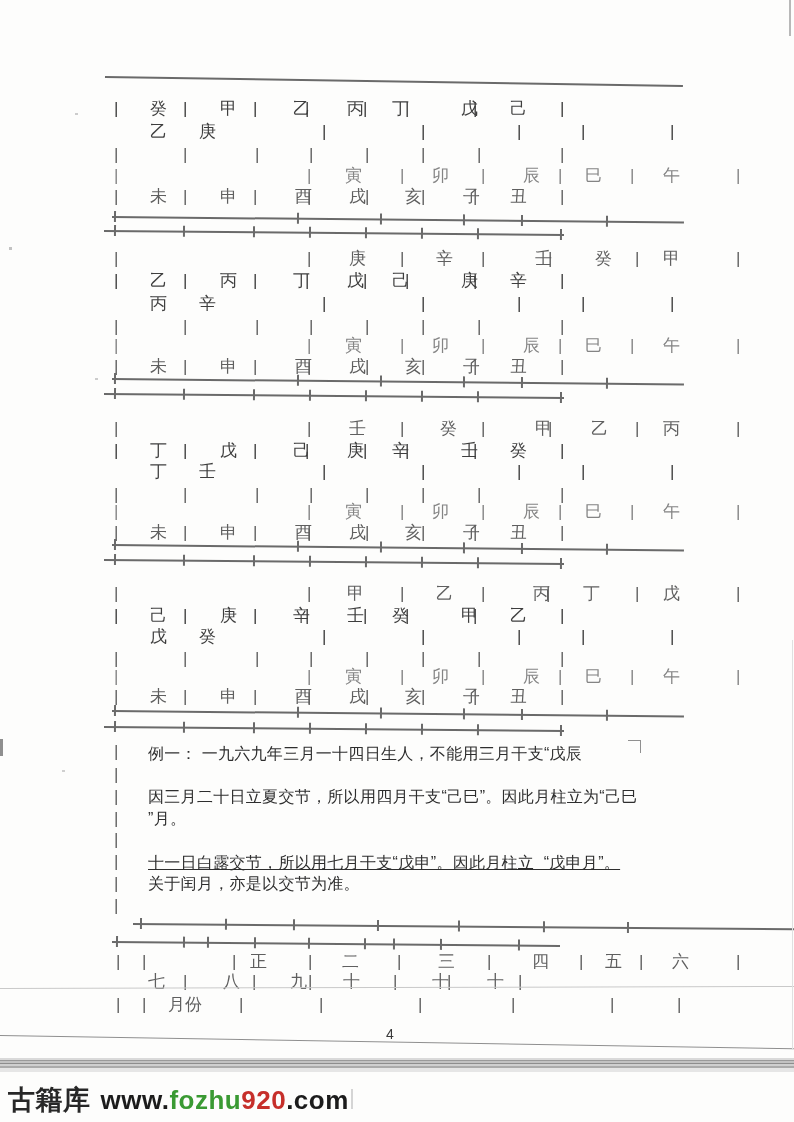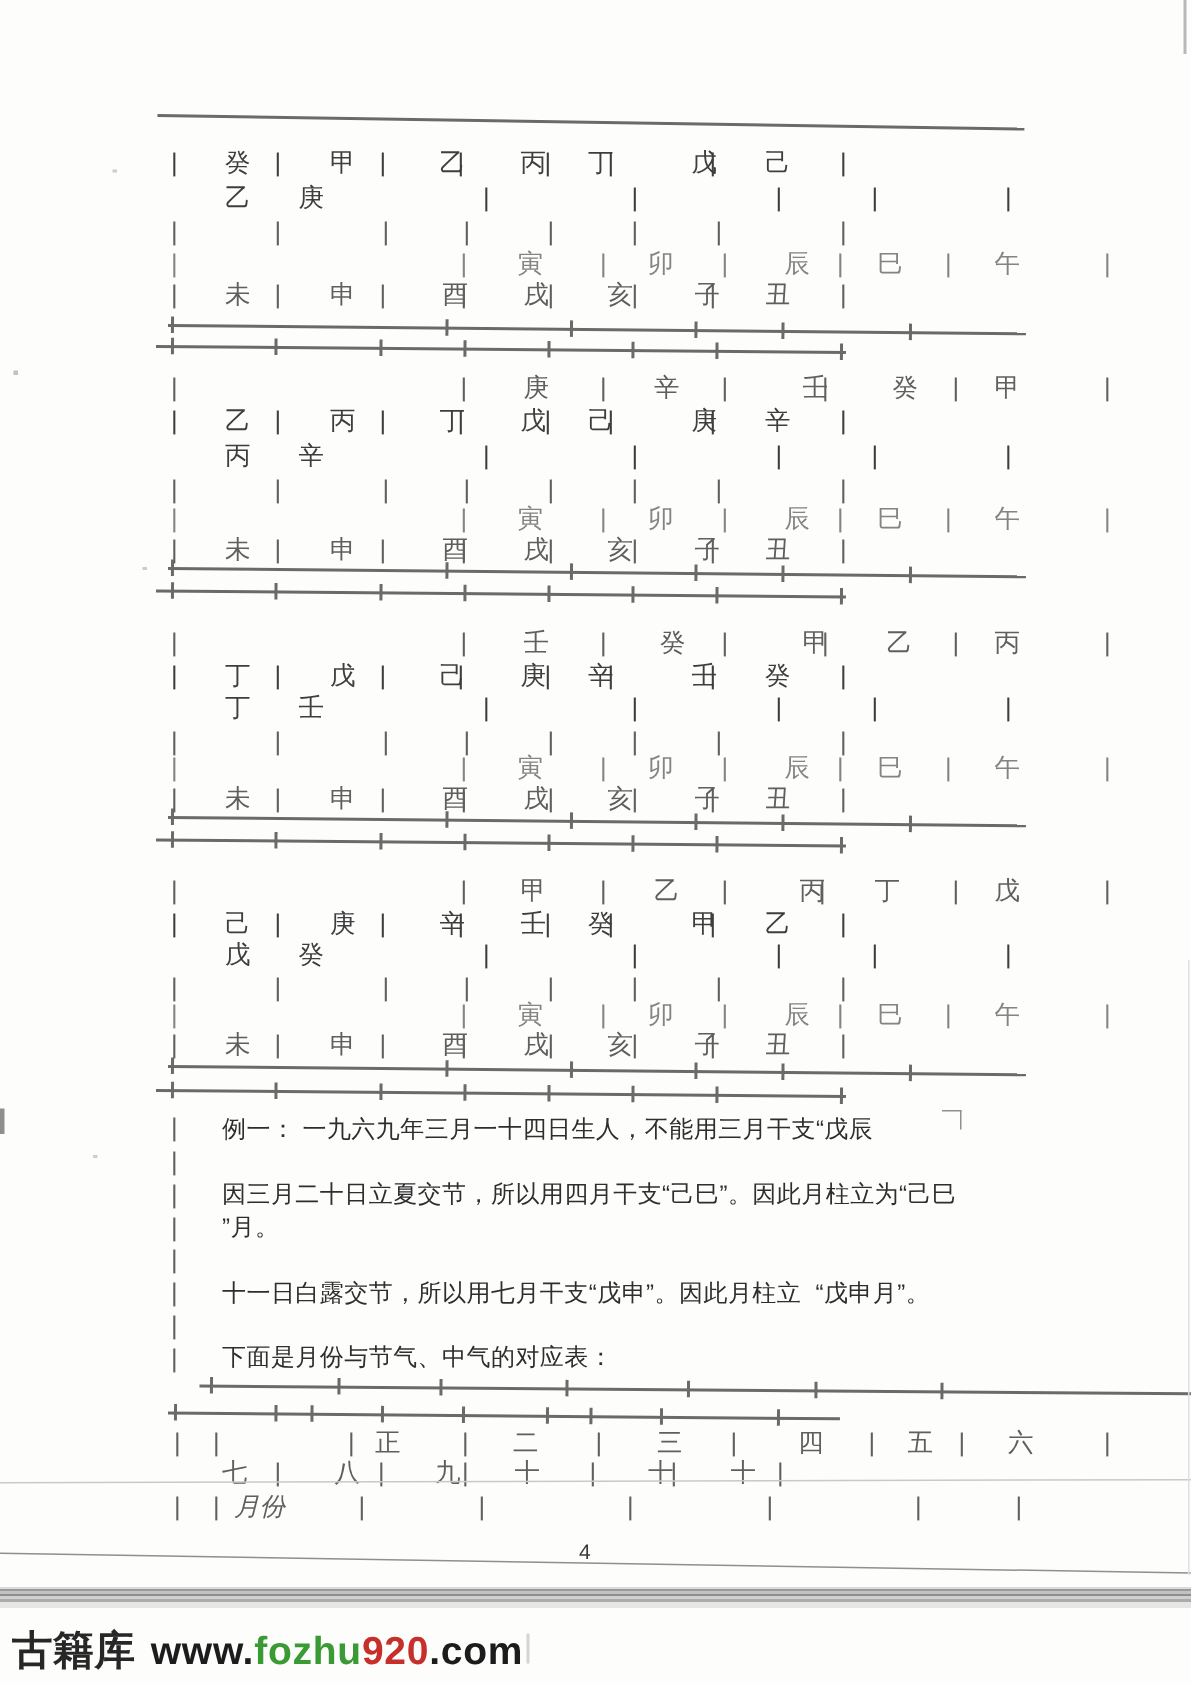--- a/index.html
+++ b/index.html
@@ -324,21 +324,21 @@
       <div class="cell tone-m" style="left: 290px; top: 973px;">九</div>
       <div class="cell tone-m" style="left: 308px; top: 973px;">|</div>
       <div class="cell tone-m" style="left: 343px; top: 973px;">十</div>
       <div class="cell tone-m" style="left: 393px; top: 973px;">|</div>
       <div class="cell tone-m" style="left: 432px; top: 973px;">十</div>
       <div class="cell tone-m" style="left: 447px; top: 973px;">|</div>
       <div class="cell tone-m" style="left: 487px; top: 973px;">十</div>
       <div class="cell tone-m" style="left: 518px; top: 973px;">|</div>
       <div class="cell tone-m" style="left: 116px; top: 996px;">|</div>
       <div class="cell tone-m" style="left: 142px; top: 996px;">|</div>
-      <div class="cell tone-m" style="left: 156px; top: 996px; font-style: italic;">月份</div>
+      <div class="cell tone-m" style="left: 168px; top: 996px;">月份</div>
       <div class="cell tone-m" style="left: 239px; top: 996px;">|</div>
       <div class="cell tone-m" style="left: 319px; top: 996px;">|</div>
       <div class="cell tone-m" style="left: 418px; top: 996px;">|</div>
       <div class="cell tone-m" style="left: 511px; top: 996px;">|</div>
       <div class="cell tone-m" style="left: 610px; top: 996px;">|</div>
       <div class="cell tone-m" style="left: 677px; top: 996px;">|</div>
       <div class="rule" style="left: 105px; top: 76px; width: 578px; transform: rotate(0.9deg);"></div>
       <div class="rule" style="left: 112px; top: 216px; width: 572px; transform: rotate(0.55deg);">
         <div class="tick" style="left: 2px;"></div>
         <div class="tick" style="left: 185px;"></div>
@@ -429,22 +429,22 @@
         <div class="tick" style="left: 252px;"></div>
         <div class="tick" style="left: 281px;"></div>
         <div class="tick" style="left: 328px;"></div>
         <div class="tick" style="left: 406px;"></div>
       </div>
       <div class="rule" style="left: 0px; top: 988px; width: 794px; transform: rotate(-0.15deg); background: rgb(201, 201, 201); height: 1px;"></div>
       <div class="rule" style="left: 0px; top: 1035px; width: 794px; transform: rotate(0.95deg); background: rgb(143, 143, 143); height: 1.3px;"></div>
       <div class="para" style="left: 148px; top: 787px;">因三月二十日立夏交节，所以用四月干支“己巳”。因此月柱立为“己巳</div>
       <div class="para" style="left: 148px; top: 744px;">例一： 一九六九年三月一十四日生人，不能用三月干支“戊辰</div>
       <div class="para" style="left: 148px; top: 809px;">”月。</div>
-      <div class="para" style="left: 148px; top: 853px;">十一日白露交节，所以用七月干支“戊申”。因此月柱立  “戊申月”。</div>
-      <div class="para" style="left: 148px; top: 896px;">下面是月份与节气、中气的对应表：</div>
+      <div class="para" style="left: 148px; top: 853px; text-decoration: underline;">十一日白露交节，所以用七月干支“戊申”。因此月柱立  “戊申月”。</div>
+      <div class="para" style="left: 148px; top: 874px;">关于闰月，亦是以交节为准。</div>
       <div class="artifact" style="left: 789px; top: 0px; width: 1.5px; height: 36px; background: rgb(184, 184, 184);"></div>
       <div class="artifact" style="left: 792px; top: 640px; width: 1px; height: 410px; background: rgb(224, 224, 224);"></div>
       <div class="artifact" style="left: 0px; top: 739px; width: 2.5px; height: 17px; background: rgb(143, 143, 143);"></div>
       <div class="artifact" style="left: 640px; top: 740px; width: 1.3px; height: 13px; background: rgb(144, 144, 144);"></div>
       <div class="artifact" style="left: 628px; top: 740px; width: 13px; height: 1.3px; background: rgb(144, 144, 144);"></div>
       <div class="artifact" style="left: 75px; top: 113px; width: 3px; height: 2px; background: rgb(204, 204, 204);"></div>
       <div class="artifact" style="left: 9px; top: 247px; width: 3px; height: 3px; background: rgb(194, 194, 194);"></div>
       <div class="artifact" style="left: 95px; top: 378px; width: 3px; height: 2px; background: rgb(204, 204, 204);"></div>
       <div class="artifact" style="left: 62px; top: 770px; width: 3px; height: 2px; background: rgb(207, 207, 207);"></div>
     </div>

